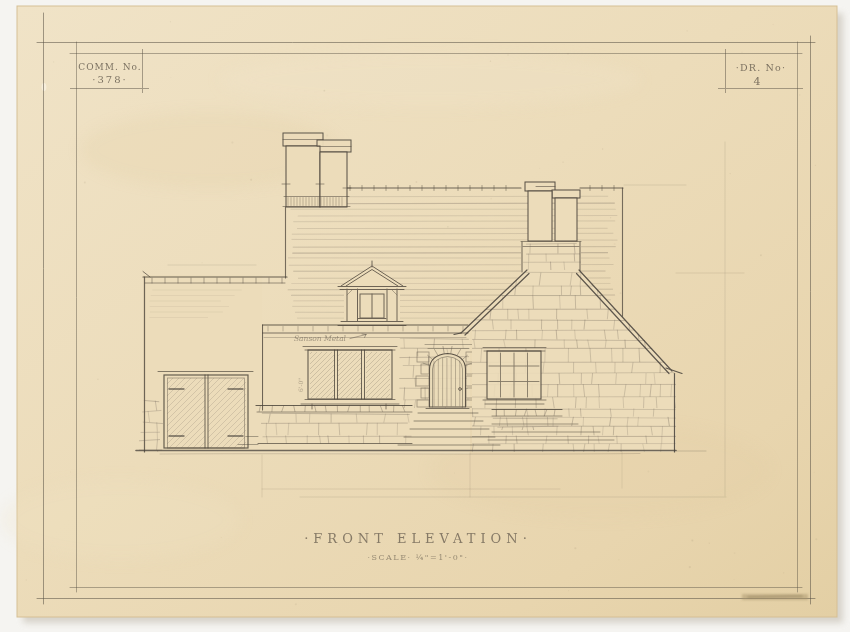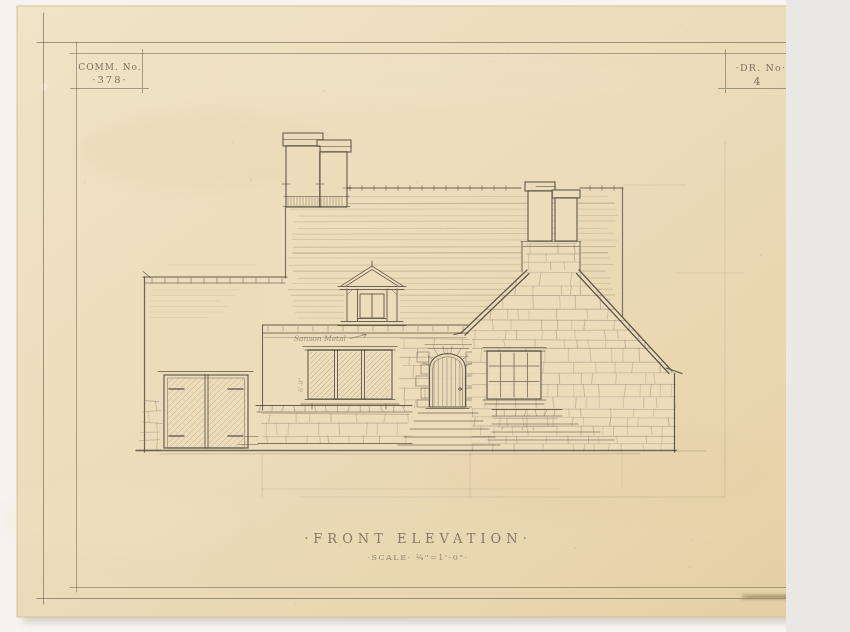--- a/index.html
+++ b/index.html
@@ -1,16 +1,16 @@
 <!DOCTYPE html>
 <html><head>
 <meta charset="utf-8">
 <style>
   html,body{margin:0;padding:0;background:#e9e8e5;}
-  .stage{position:relative;width:786px;height:632px;overflow:hidden;background:#f5f4f1;}
+  .stage{position:relative;width:850px;height:632px;overflow:hidden;background:#f5f4f1;}
   svg{display:block;}
   text{font-family:"DejaVu Serif","Liberation Serif",serif;}
   .hand{fill:#5f564a;}
 </style>
 </head>
 <body>
 
 <div class="stage">
 <svg width="850" height="632" viewBox="0 0 850 632">
   <defs>

